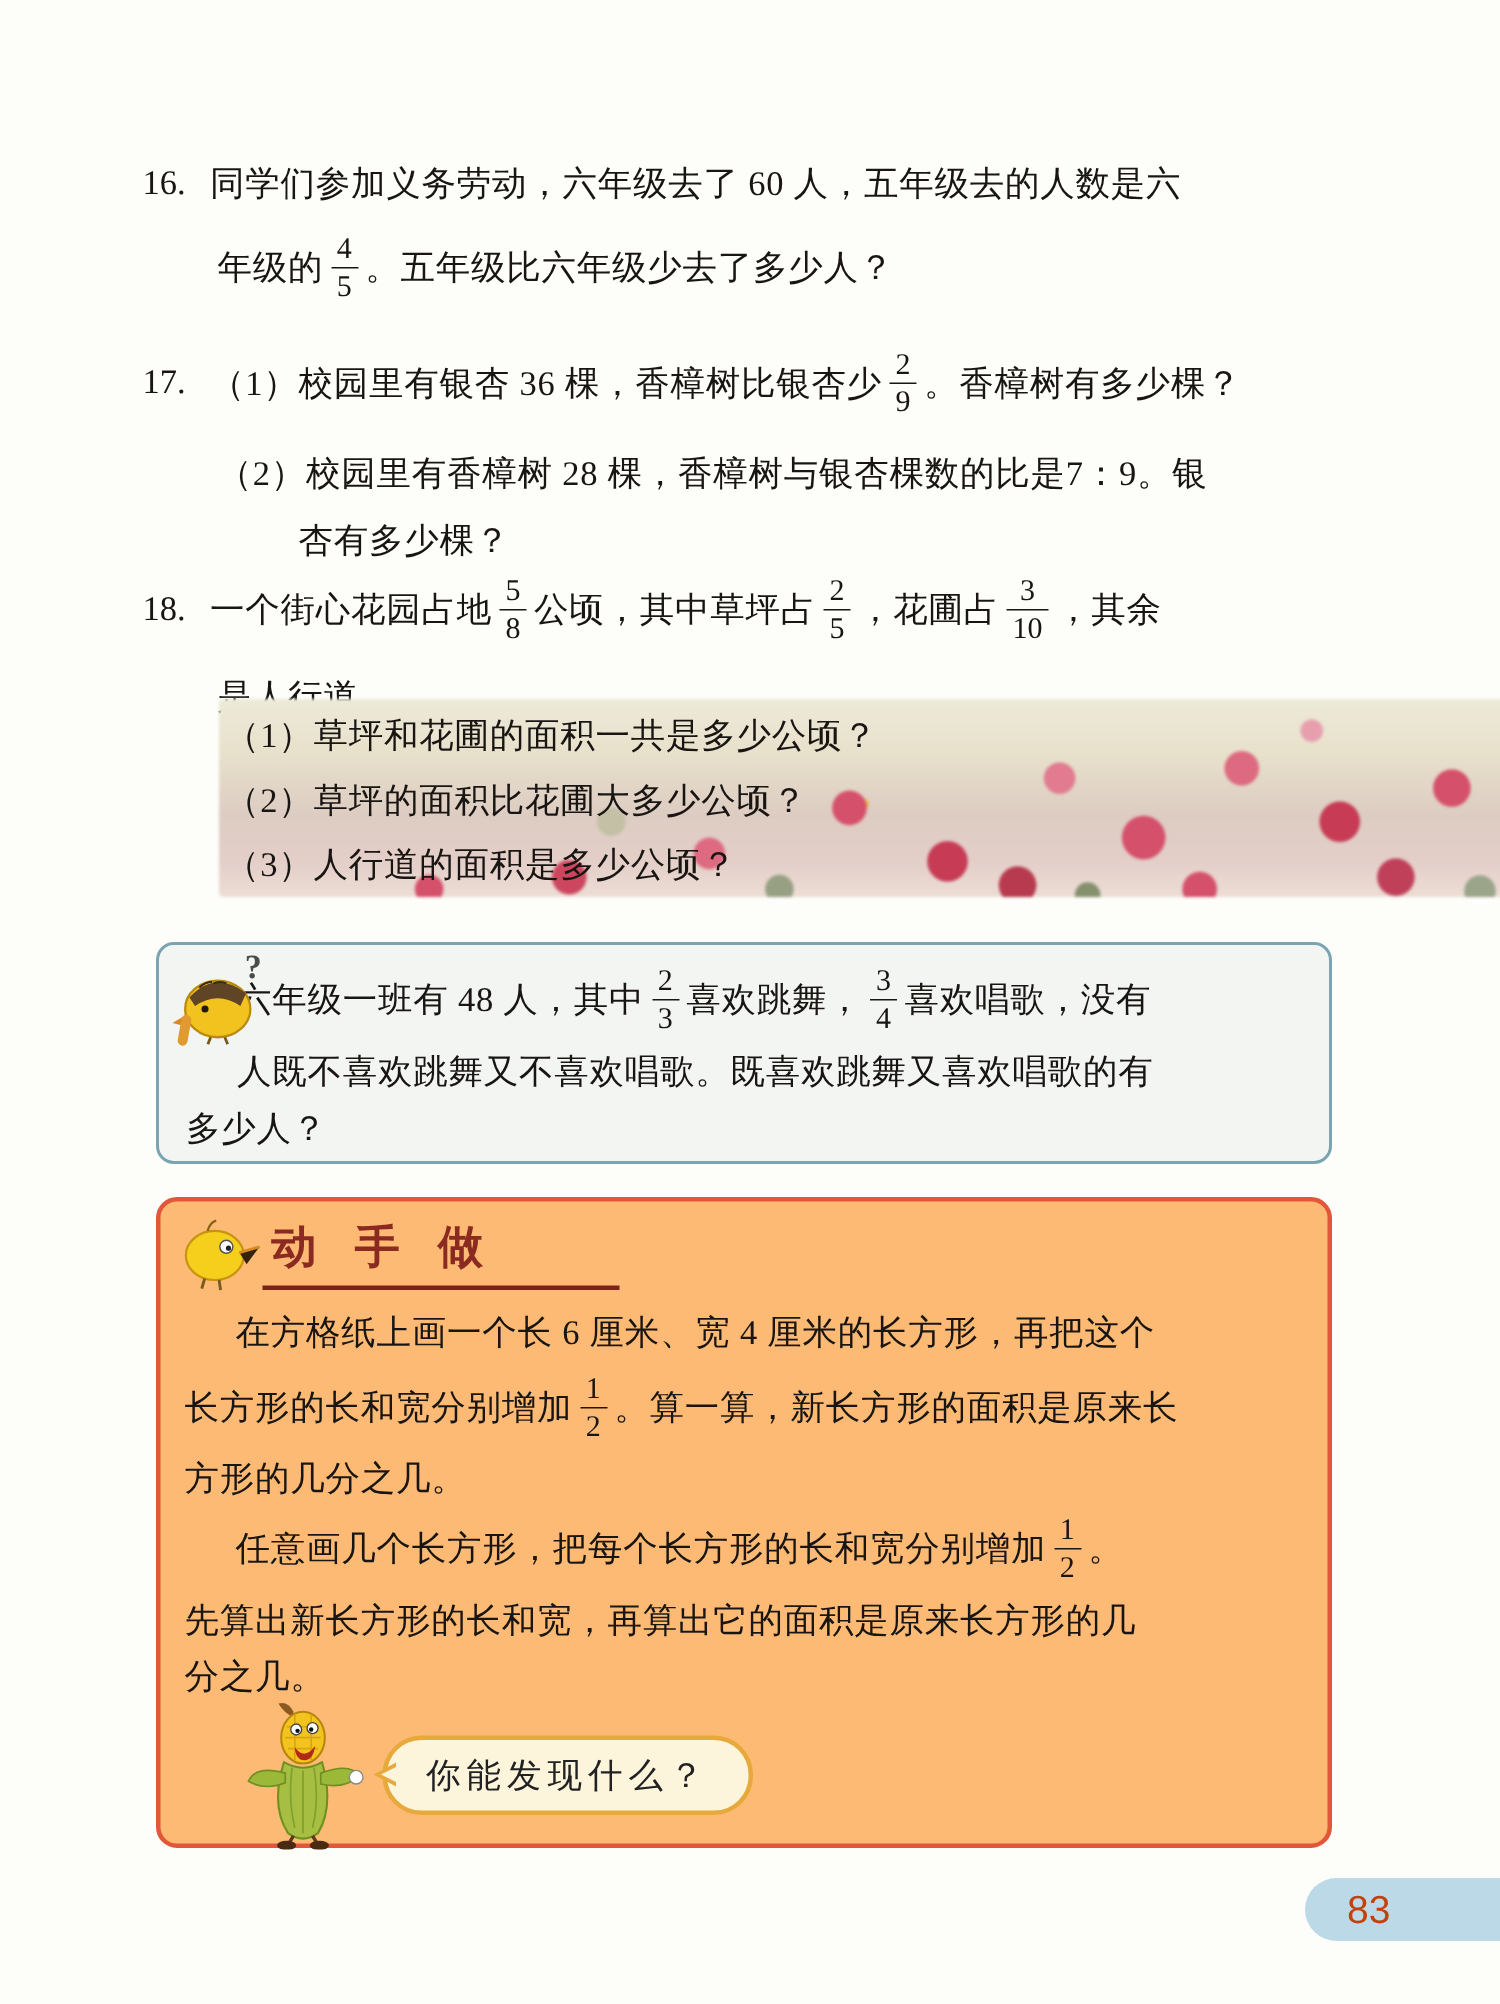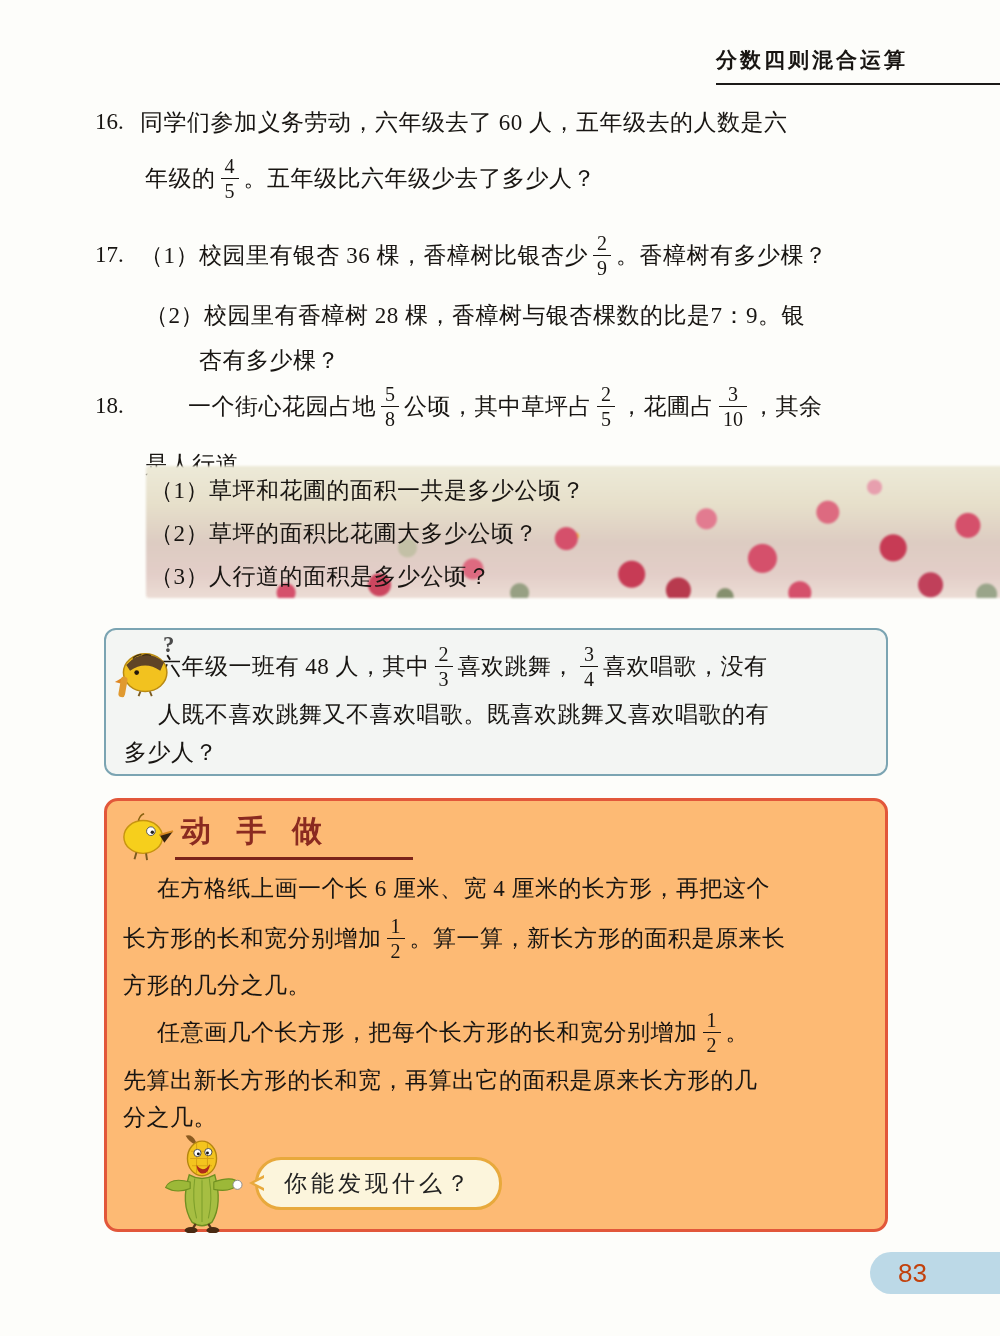--- a/index.html
+++ b/index.html
@@ -35,21 +35,21 @@
   .p16 { position:absolute; top:100px; left:95px; width:830px; }
   .p16 .l1 { min-height:44px; }
   .p16 .l2 { min-height:68px; margin-left:50px; }
 
   .p17 { position:absolute; top:220px; left:95px; width:840px; }
   .p17 .l1 { min-height:70px; }
   .p17 .l2 { min-height:46px; margin-left:50px; margin-top:2px; }
   .p17 .l3 { min-height:44px; margin-left:104px; }
 
   .p18 { position:absolute; top:370px; left:95px; width:840px; }
-  .p18 .l1 { min-height:72px;gap:48px; }
+  .p18 .l1 { min-height:72px; }
   .p18 .l2 { min-height:44px; margin-left:50px; }
 
   
   .flower-strip { position:absolute; top:466px; left:146px; width:934px; height:132px; }
   .flower-bg {
     position:absolute; inset:0; border-radius:3px;
     background:
       radial-gradient(circle at 45% 55%, #d5506b 0 11px, transparent 12px),
       radial-gradient(circle at 52% 82%, #c73b55 0 13px, transparent 14px),
       radial-gradient(circle at 60% 40%, #e27b90 0 10px, transparent 11px),
@@ -131,23 +131,20 @@
     background:#bcd9e7; border-radius:21px 0 0 21px;
     display:flex; align-items:center; padding-left:28px;
     font-size:26px; color:#c2410c; font-family:"Liberation Sans", sans-serif;
   }
 </style>
 </head>
 <body>
 
 <div class="page">
 
-  <div class="header-rule">
-    <span class="header-title">分数四则混合运算</span>
-  </div>
 
   <div class="p16">
     <div class="line l1">
         <span class="pnum">16.</span>
         <span class="line-body" style="display:flex;align-items:center;">
           <span class="seg">同学们参加义务劳动，六年级去了 60 人，五年级去的人数是六</span>
         </span>
       </div>
     <div class="line l2">
         <span class="seg">年级的</span>

